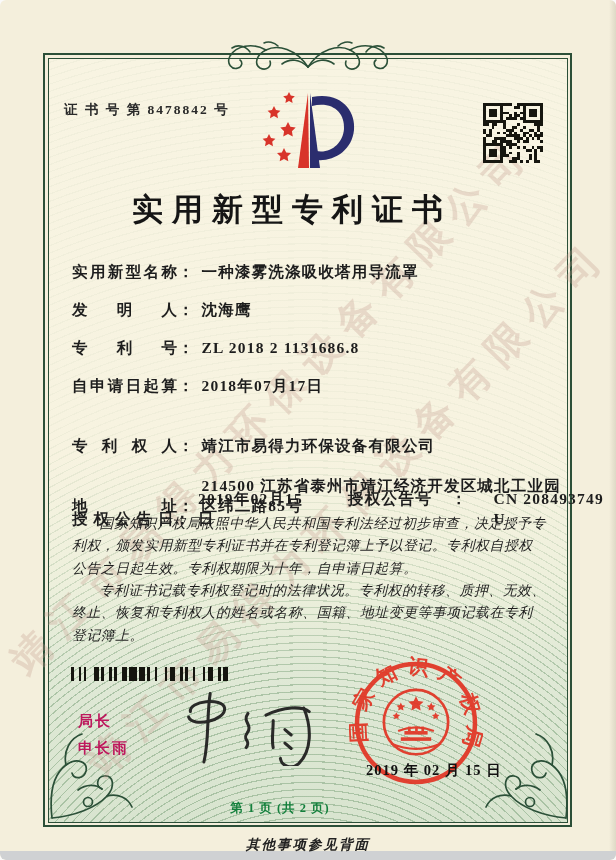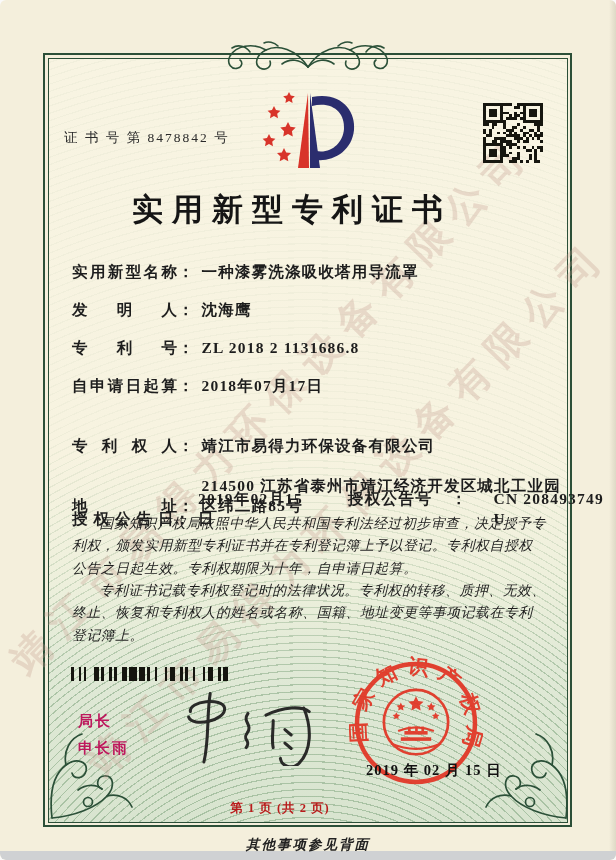--- a/index.html
+++ b/index.html
@@ -24,21 +24,21 @@
   .orn-br { left:482px; top:728px; transform:scaleX(-1); }
 
   
   .wm { position:absolute; font-size:40px; font-weight:700; letter-spacing:12px; white-space:nowrap;
         color:rgba(197,157,141,0.30); transform:rotate(-46deg); transform-origin:0 50%; z-index:1; pointer-events:none; }
   .wm-a { left:18px; top:640px; }
   .wm-b { left:95px; top:742px; }
 
   .content { position:absolute; inset:0; z-index:2; }
 
-  .cert-no { position:absolute; left:64px; top:101px; font-size:13.5px; font-weight:400; letter-spacing:2px; color:#2a2a2a;margin-top:28px; }
+  .cert-no { position:absolute; left:64px; top:101px; font-size:13.5px; font-weight:700; letter-spacing:2px; color:#2a2a2a; }
 
   .qr { position:absolute; left:483px; top:103px; width:60px; height:60px; display:grid;
         grid-template-columns:repeat(21,1fr); grid-template-rows:repeat(21,1fr); }
   .qr div.on { background:#16160f; }
 
   .logo { position:absolute; left:256px; top:88px; }
 
   .title { position:absolute; left:0; width:584px; top:189px; text-align:center; font-size:31px; font-weight:700;
            letter-spacing:9px; color:#151515; }
 
@@ -64,21 +64,21 @@
   .officer { position:absolute; left:78px; top:707px; font-family:"Liberation Sans","DejaVu Sans",sans-serif;
              font-size:15px; font-weight:600; color:#be185d; line-height:1.8; letter-spacing:2px; }
 
   .signature { position:absolute; left:176px; top:686px; }
 
   .seal { position:absolute; left:349px; top:656px; }
   .seal-date { position:absolute; left:366px; top:761px; font-size:14.5px; font-weight:600; color:#111;
                letter-spacing:1px; white-space:nowrap; }
 
   .page-num { position:absolute; left:0; width:560px; top:800px; text-align:center; font-size:12.5px;
-              font-weight:600; color:#b91c1c; letter-spacing:1px; }
+              font-weight:600; color:#15803d; letter-spacing:1px; }
   .back-note { position:absolute; left:0; width:616px; top:836px; text-align:center; font-size:13.5px;
                font-style:italic; font-weight:600; color:#222; letter-spacing:2px; }
 </style>
 </head>
 <body>
 
 <div class="page">
 
   <div class="wm wm-a">靖江市易得力环保设备有限公司</div>
   <div class="wm wm-b">靖江市易得力环保设备有限公司</div>

